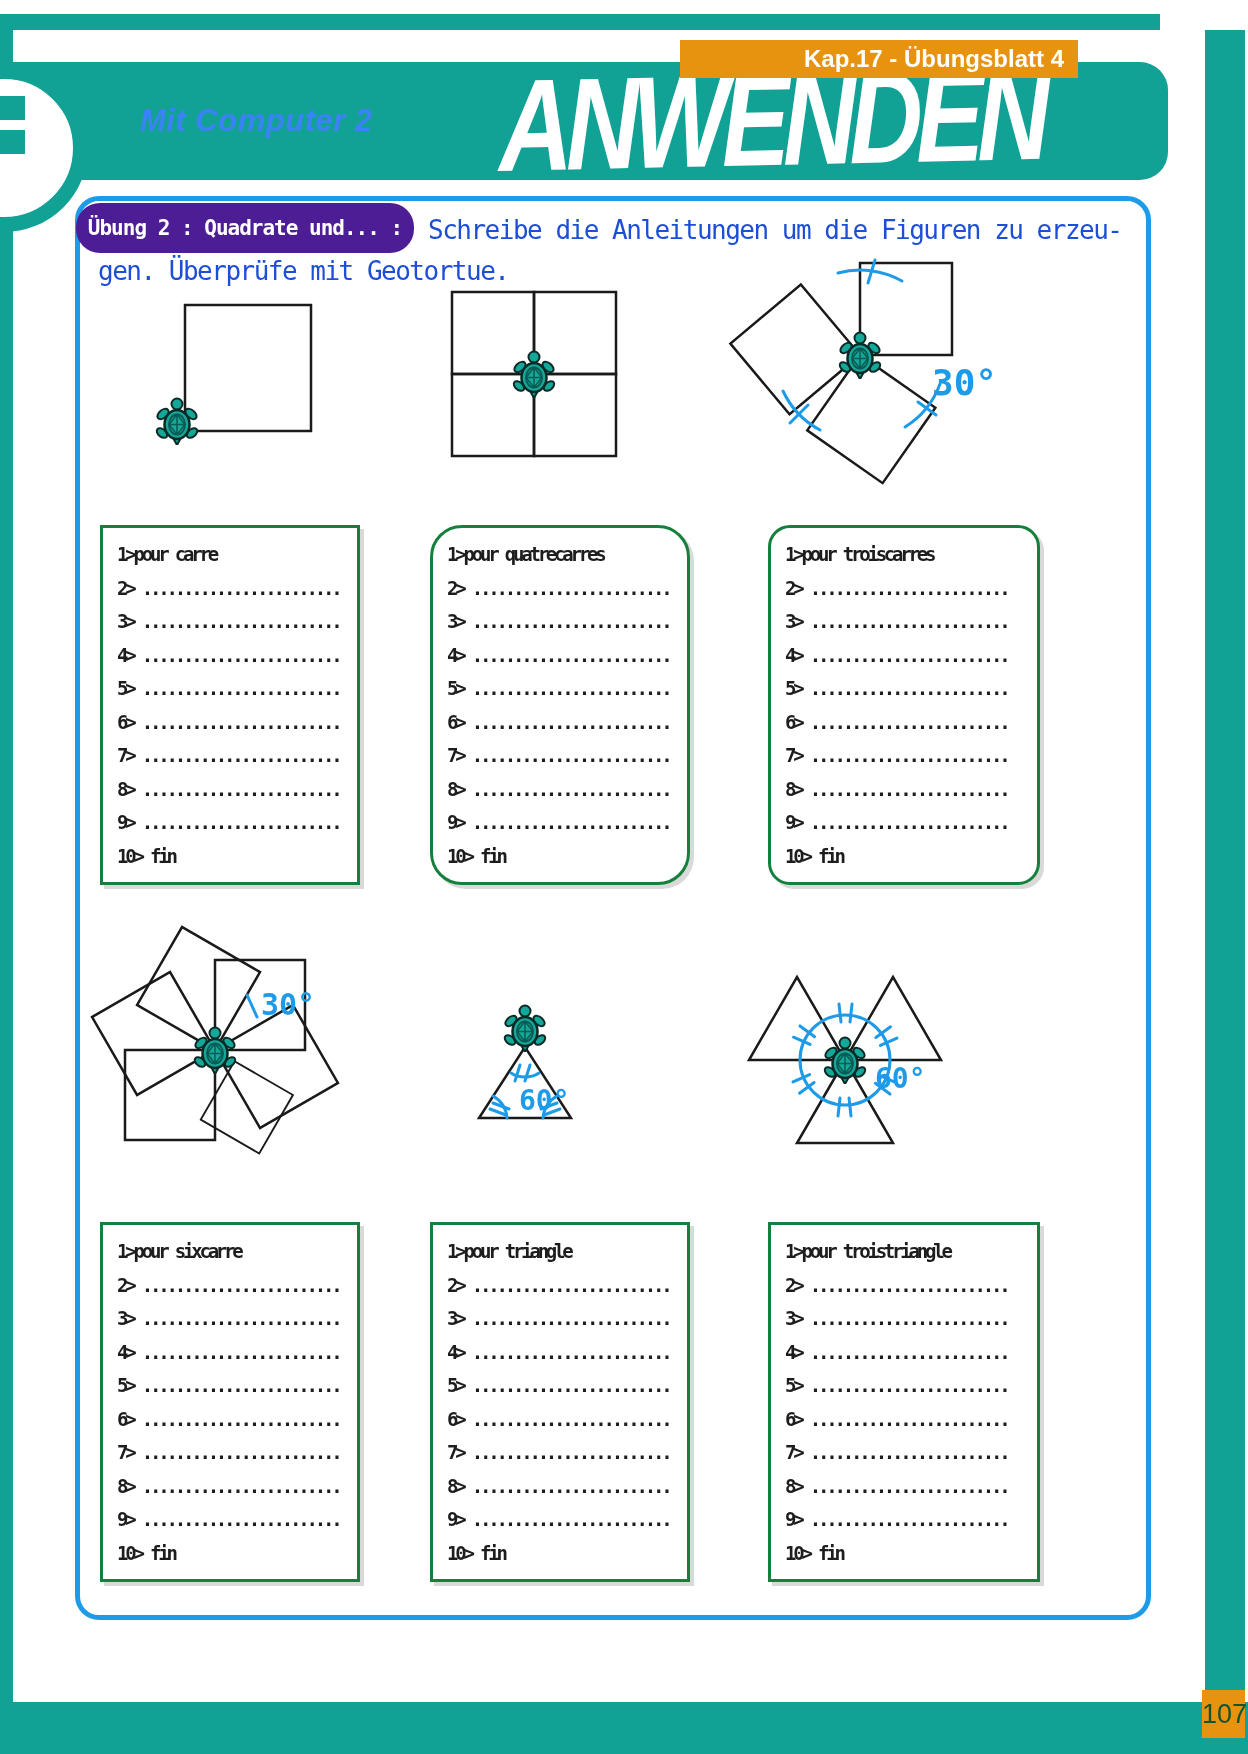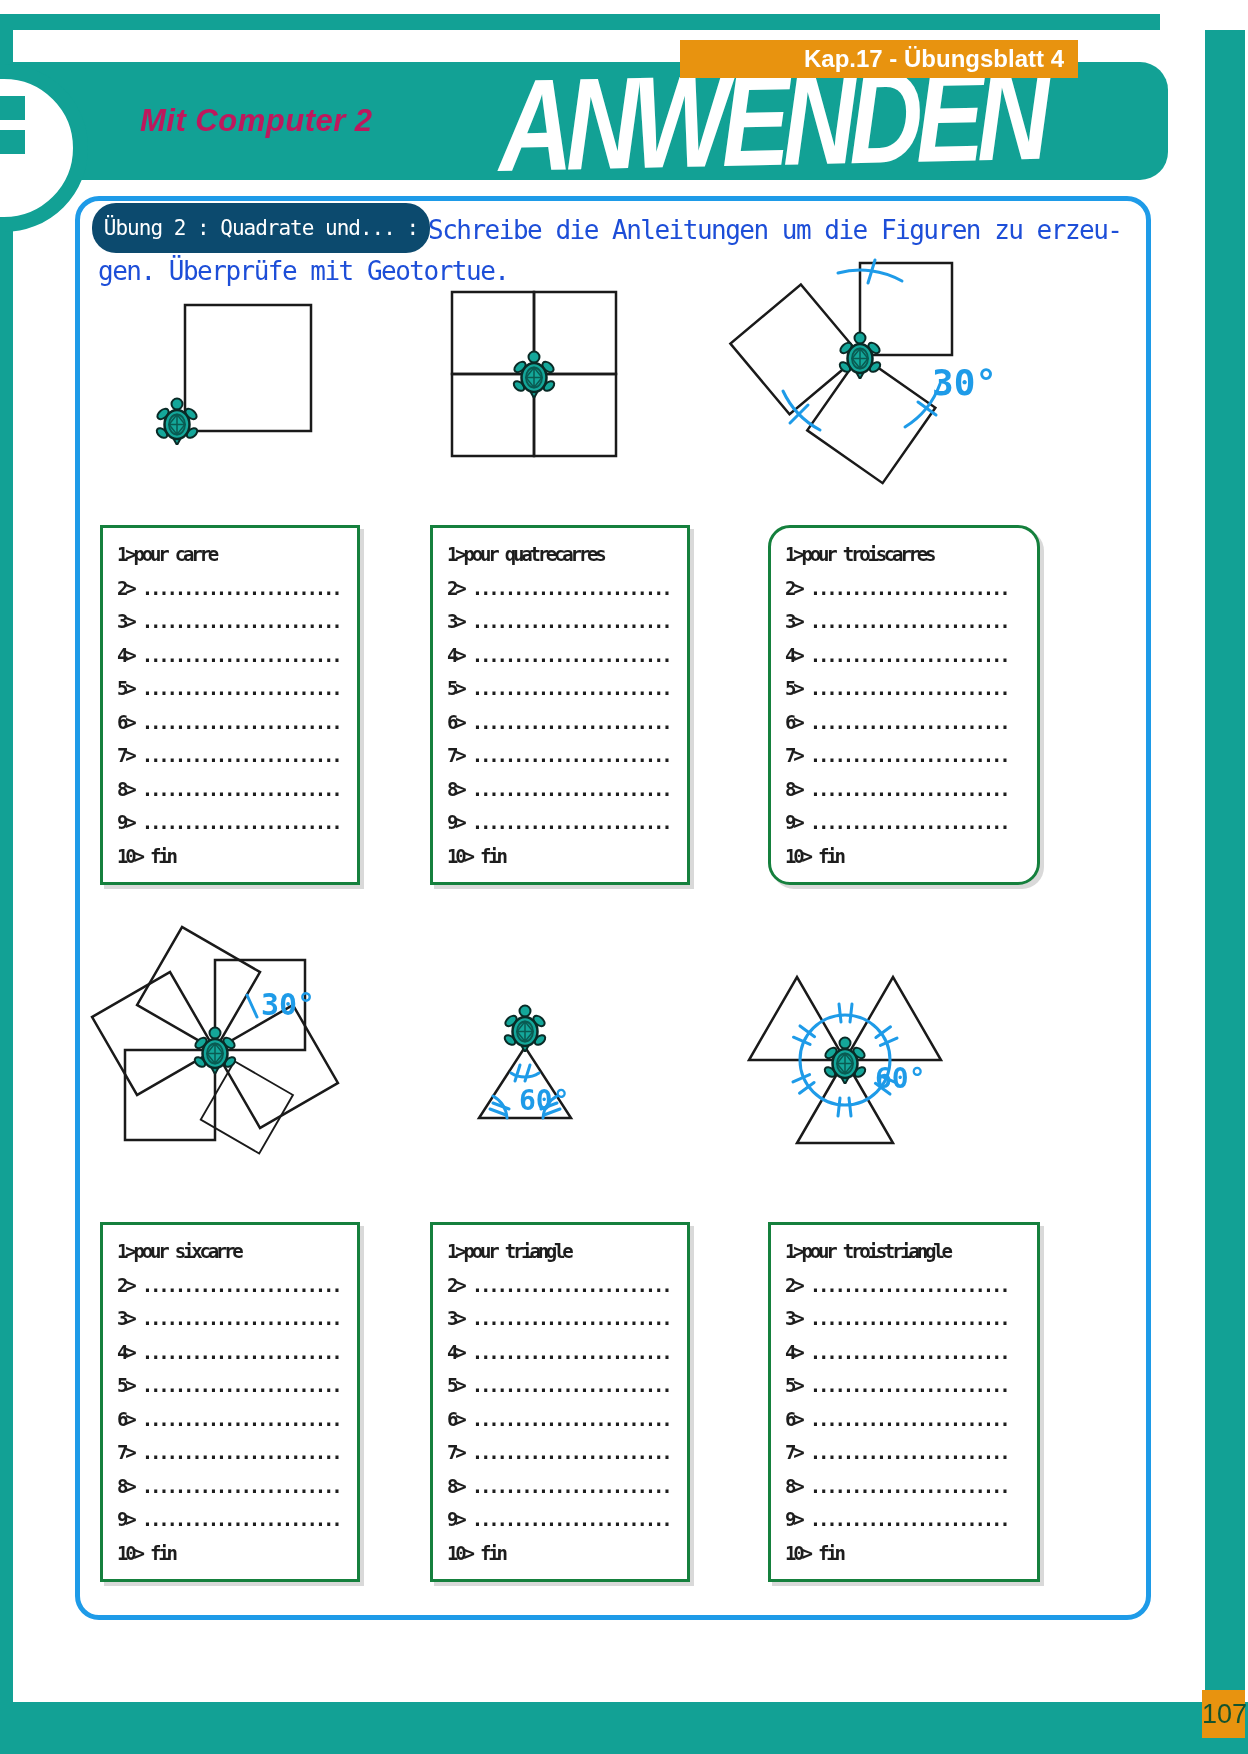--- a/index.html
+++ b/index.html
@@ -11,34 +11,34 @@
   #top-strip{left:0;top:14px;width:1160px;height:16px;}
   #left-strip{left:0;top:14px;width:13px;height:1740px;}
   #right-bar{left:1205px;top:30px;width:40px;height:1660px;}
   #footer-band{left:0;top:1702px;width:1248px;height:52px;}
   
   #header-band{left:13px;top:62px;width:1155px;height:118px;background:#12A195;
                border-radius:0 28px 28px 0;}
   #emblem-circle{left:-80px;top:64px;width:138px;height:138px;border-radius:50%;
                  background:#fff;border:15px solid #12A195;box-sizing:content-box;z-index:3;}
   .emblem-bar{left:0;width:25px;height:24px;background:#12A195;z-index:4;}
-  #header-title{left:140px;top:103px;color:#be185d;font-size:31px;font-weight:bold;
+  #header-title{left:140px;top:103px;color:#3b82f6;font-size:31px;font-weight:bold;
                 font-style:italic;z-index:2;letter-spacing:.5px;}
   #big-word{left:498px;top:52px;color:#fff;font-size:102px;font-weight:900;font-style:italic;
             letter-spacing:-7px;transform:scaleY(1.28) rotate(-1deg);transform-origin:left top;
             z-index:2;white-space:nowrap;}
   #kap-banner{left:652px;top:40px;width:398px;height:38px;background:#E8930F;color:#fff;
               font-size:24px;font-weight:bold;text-align:right;line-height:38px;
               padding-right:14px;box-sizing:border-box;z-index:5;margin-left:28px;}
   
   #content-box{left:75px;top:196px;width:1066px;height:1414px;border:5px solid #1E9BE8;
                border-radius:24px;background:#fff;}
-  #uebung-pill{left:92px;top:203px;width:338px;height:50px;background:#0c4a6e;
+  #uebung-pill{left:76px;top:203px;width:338px;height:50px;background:#4c1d95;
                border-radius:24px;color:#fff;font-family:"DejaVu Sans Mono",monospace;
-               font-weight:normal;font-size:21px;letter-spacing:-1px;line-height:50px;
+               font-weight:bold;font-size:21px;letter-spacing:-1px;line-height:50px;
                text-align:center;z-index:2;}
   .instr{font-family:"DejaVu Sans Mono",monospace;font-size:26px;letter-spacing:-1.5px;
          color:#1d4ed8;white-space:nowrap;}
   #instr1{left:428px;top:215px;}
   #instr2{left:88px;top:256px;margin-left:10px;}
   
   .code-box{border:3px solid #15803d;background:#fff;box-shadow:4px 4px 0 #d9d9d9;
             padding:10px 12px 6px 14px;box-sizing:border-box;height:360px;overflow:hidden;}
   .cl{font-family:"DejaVu Sans Mono",monospace;font-weight:bold;font-size:19px;
       letter-spacing:-3.2px;color:#1d1d1d;height:33.5px;line-height:33.5px;white-space:nowrap;}
@@ -131,21 +131,21 @@
       <div class="cl">2&gt; ........................</div>
       <div class="cl">3&gt; ........................</div>
       <div class="cl">4&gt; ........................</div>
       <div class="cl">5&gt; ........................</div>
       <div class="cl">6&gt; ........................</div>
       <div class="cl">7&gt; ........................</div>
       <div class="cl">8&gt; ........................</div>
       <div class="cl">9&gt; ........................</div>
       <div class="cl">10&gt; fin</div>
     </div>
-  <div class="abs code-box" style="left:430px;top:525px;width:260px;">
+  <div class="abs code-box" style="left:430px;top:525px;width:260px;border-radius:32px;">
       <div class="cl">1&gt;pour quatrecarres</div>
       <div class="cl">2&gt; ........................</div>
       <div class="cl">3&gt; ........................</div>
       <div class="cl">4&gt; ........................</div>
       <div class="cl">5&gt; ........................</div>
       <div class="cl">6&gt; ........................</div>
       <div class="cl">7&gt; ........................</div>
       <div class="cl">8&gt; ........................</div>
       <div class="cl">9&gt; ........................</div>
       <div class="cl">10&gt; fin</div>

